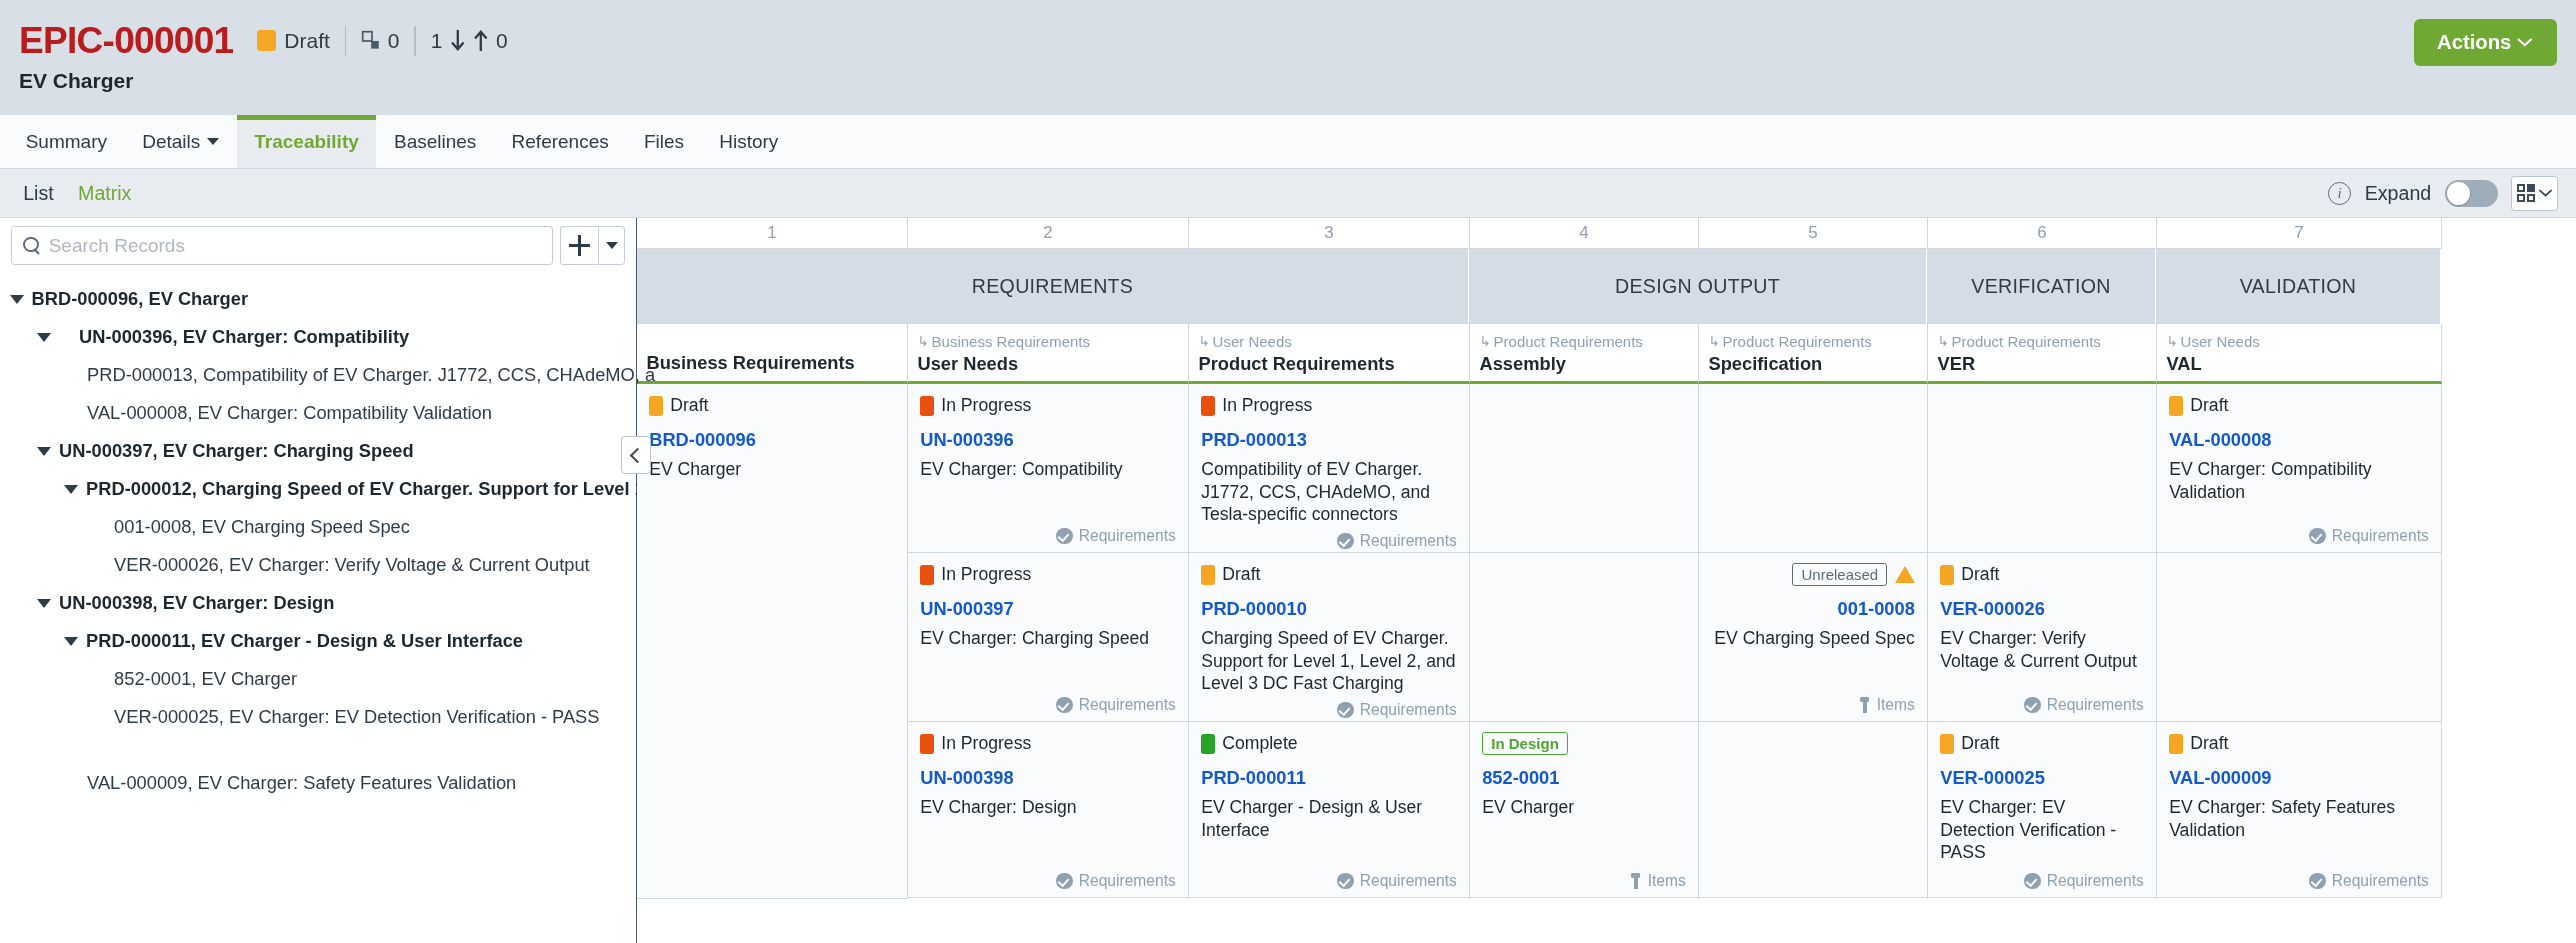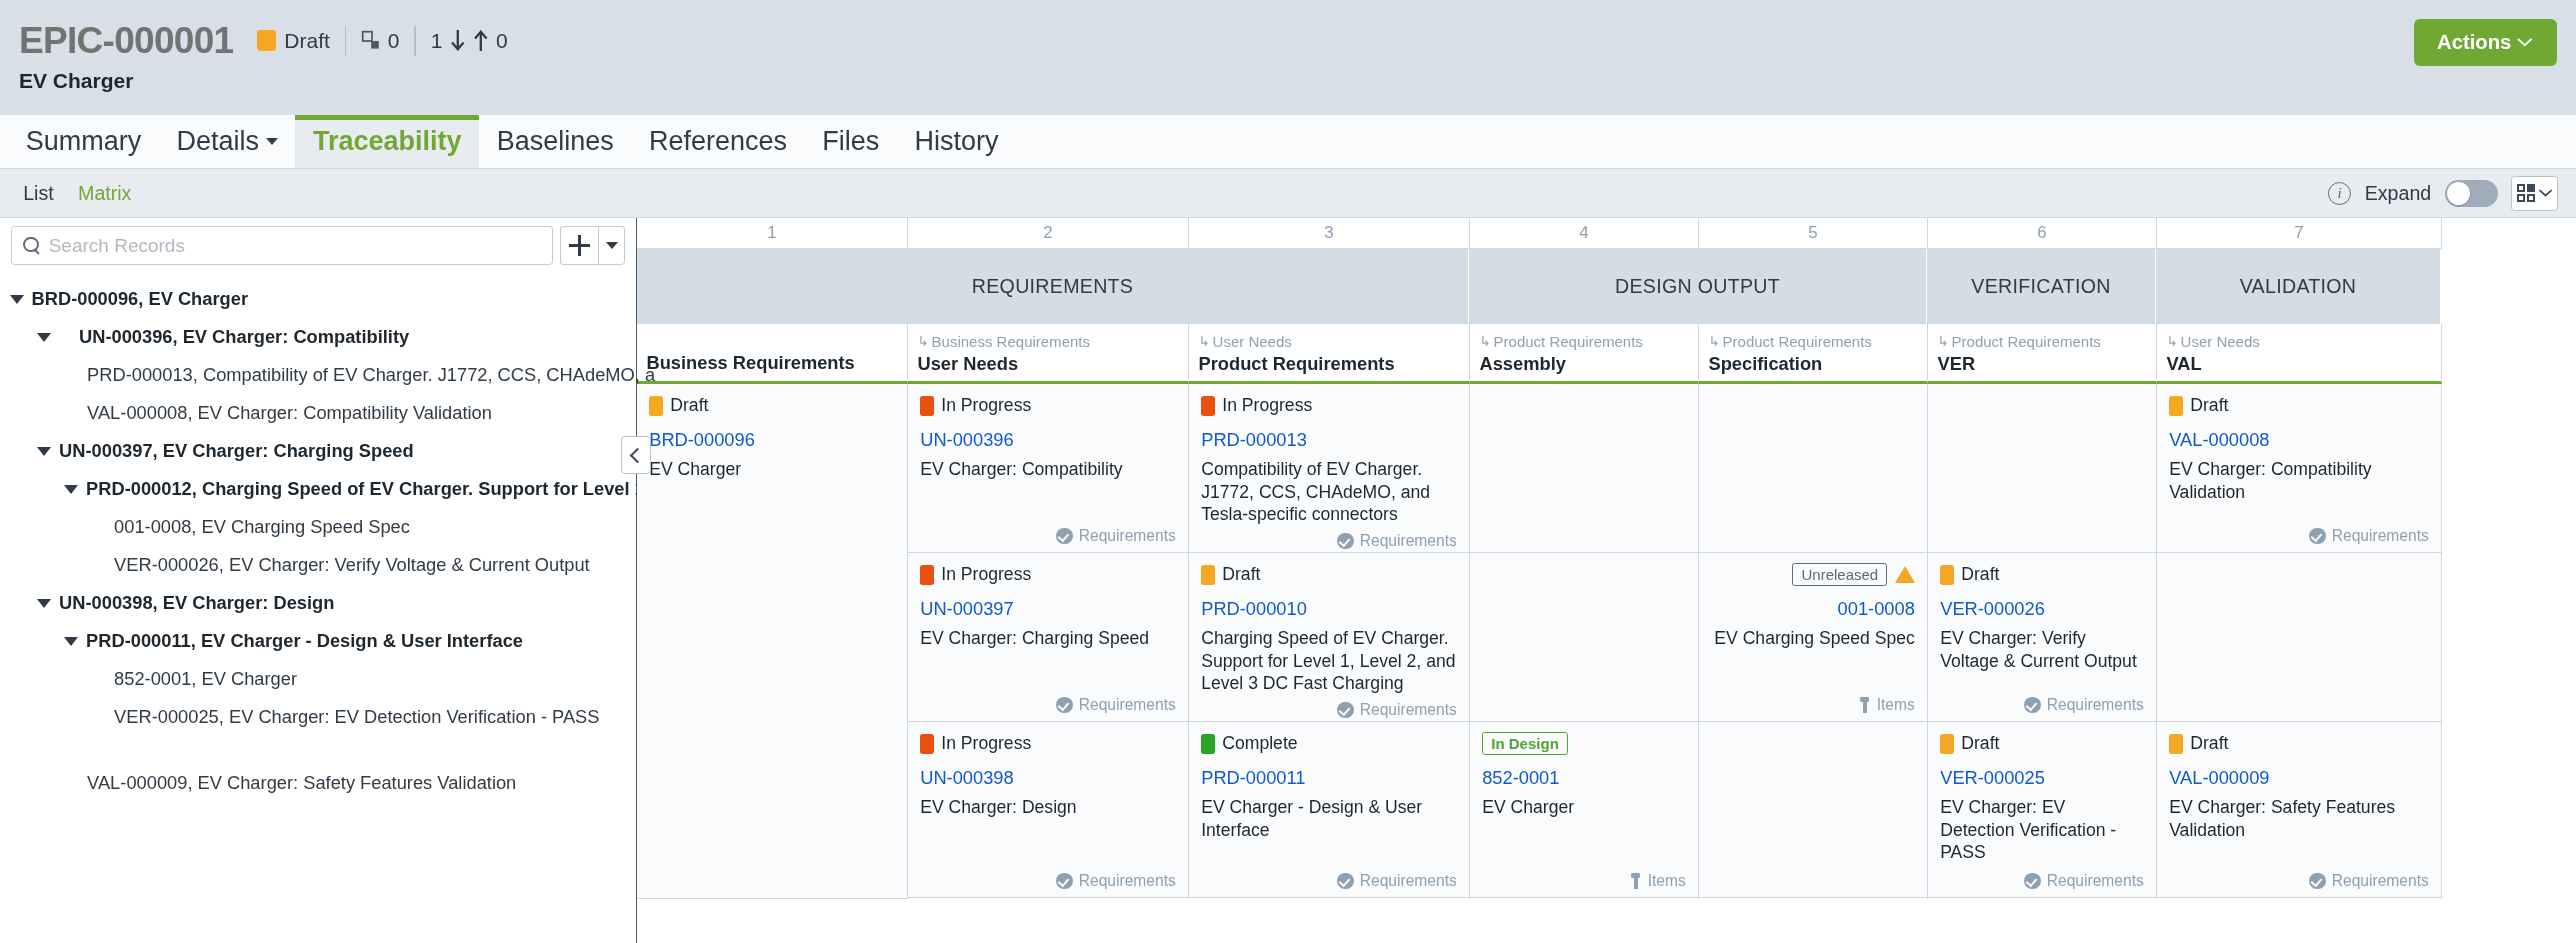--- a/index.html
+++ b/index.html
@@ -10,21 +10,21 @@
     color:#2f3b46;
     -webkit-font-smoothing: antialiased;
   }
 
   
   .header{
     height:115px; background:#d8dfe6; position:relative;
     padding:22px 0 0 19px;
   }
   .hdr-row1{ display:flex; align-items:center; gap:15px; }
-  .hdr-id{ font-size:37px; font-weight:bold; letter-spacing:-0.7px; color:#737373; line-height:1; }
+  .hdr-id{ font-size:37px; font-weight:bold; letter-spacing:-0.7px; color:#b91c1c; line-height:1; }
   .hdr-status{ display:flex; align-items:center; gap:8.8px; margin-left:8.1px; }
   .sw{ width:19px; height:20.3px; border-radius:3.4px; display:inline-block; }
   .sw-draft{ background:#f5a623; }
   .hdr-status-txt{ font-size:21px; color:#2f3b46; }
   .vdiv{ width:1.4px; height:30px; background:#b4bec7; }
   .hdr-metric{ display:flex; align-items:center; gap:6.1px; font-size:21px; color:#2f3b46; }
   .hdr-title{ font-size:21px; font-weight:bold; color:#1d2730; margin-top:9.5px; }
   .actions-btn{
     position:absolute; right:19px; top:19px;
     background:#6fa933; color:#fff; border:none; border-radius:6px;
@@ -33,21 +33,21 @@
     font-family:"Liberation Sans",sans-serif;
   }
 
   
   .tabbar{
     height:54px; background:#fafbfc; display:flex; align-items:stretch;
     border-bottom:0.7px solid #cfd8e0; padding-left:8.1px;
   }
   .tab{
     display:flex; align-items:center; gap:6.8px; padding:0 17.6px;
-    font-size:27px; color:#2f3b46; cursor:pointer; position:relative;justify-content:center;
+    font-size:19px; color:#2f3b46; cursor:pointer; position:relative;justify-content:center;
   }
   .tab.active{ color:#6fa933; font-weight:bold; background:#e8ecf1; }
   .tab.active:before{
     content:""; position:absolute; left:0; right:0; top:0; height:4.7px; background:#6fa933;
   }
   .chev{ display:inline-block; width:0;height:0; border-left:6.1px solid transparent;
          border-right:6.1px solid transparent; border-top:7.5px solid currentColor; }
 
   
   .subbar{
@@ -163,21 +163,21 @@
   .status-line{ display:flex; align-items:center; gap:7.5px; min-height:24.4px; }
   .dot{ width:13.6px;height:20.3px;border-radius:2.7px; flex:none; }
   .st-txt{ font-size:17.6px; color:#1d2730; }
   .badge{
     border:1.4px solid #5d6b78; border-radius:2.7px; padding:2px 8.1px;
     font-size:15px; color:#5d6b78; font-weight:normal; display:inline-block;
   }
   .badge.green{ border-color:#4fa52e; color:#4fa52e; font-weight:bold; }
   .warn-tri{ margin-left:auto; width:0;height:0; border-left:10.2px solid transparent;
      border-right:10.2px solid transparent; border-bottom:17.6px solid #f5a623; }
-  .rec-id{ font-size:18.3px; color:#1159cc; margin-top:11px; font-weight:normal; cursor:pointer; }
+  .rec-id{ font-size:18.3px; color:#1159cc; margin-top:11px; font-weight:bold; cursor:pointer; }
   .rec-desc{ font-size:17.6px; color:#1d2730; margin-top:6.8px; line-height:1.3; }
   .cell-foot{
     margin-top:auto; display:flex; align-items:center; justify-content:flex-end; gap:6.1px;
     font-size:15.6px; color:#8fa0b0; padding-top:5.4px;
   }
   .chk-icon{ width:16.3px;height:16.3px;border-radius:50%;background:#8fa0b0; position:relative; flex:none;}
   .chk-icon:after{ content:""; position:absolute; left:4.1px; top:3.4px; width:4.7px;height:8.1px;
      border-right:2px solid #fafbfc; border-bottom:2px solid #fafbfc; transform:rotate(42deg); }
   .item-icon{ width:12.2px;height:16.3px; position:relative; flex:none; }
   .item-icon:before{ content:""; position:absolute; left:2px; top:0; width:8.1px; height:4.7px;

